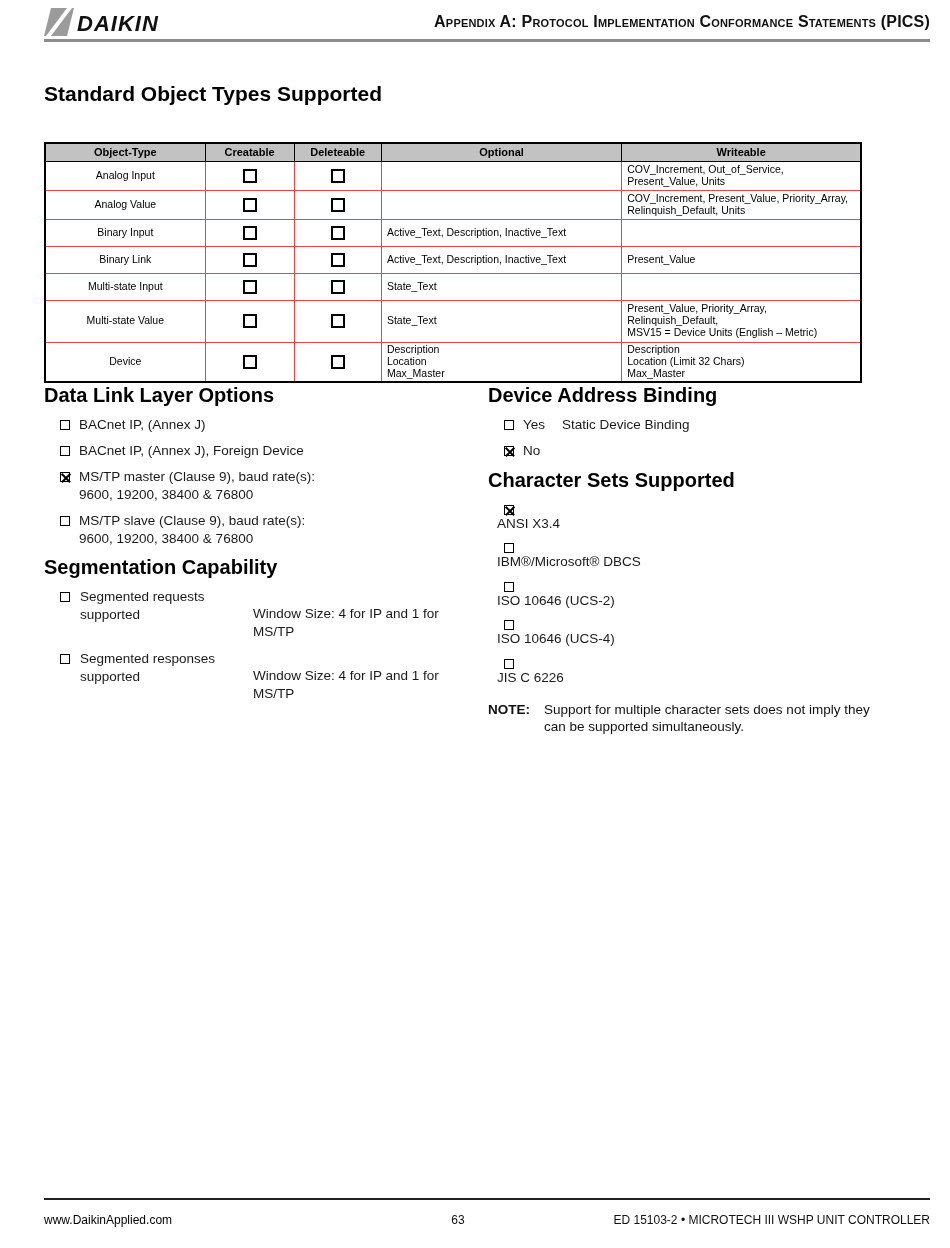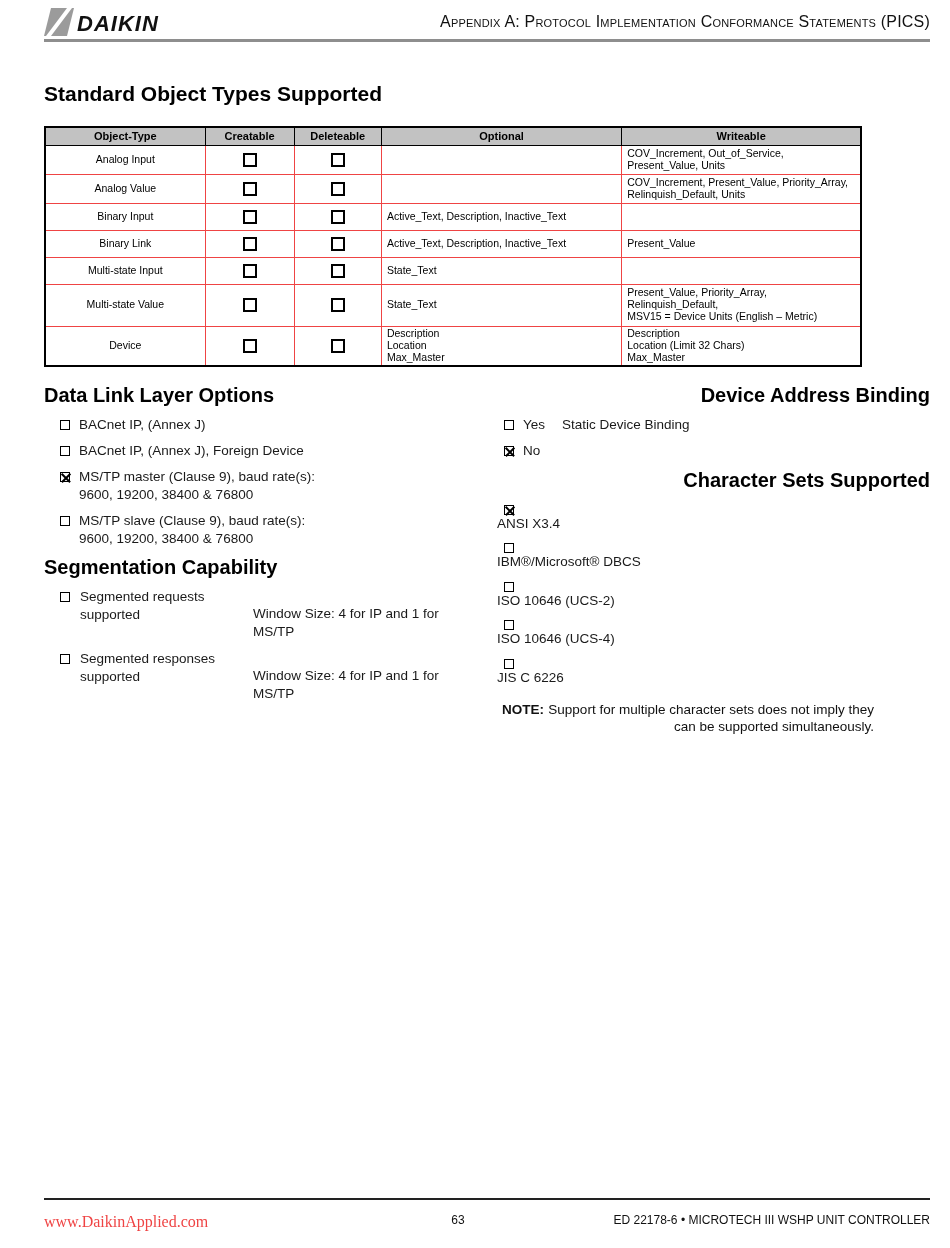--- a/index.html
+++ b/index.html
@@ -6,40 +6,40 @@
   html,body { margin:0; padding:0; background:#fff; }
   .page {
     position:relative; width:950px; height:1248px; background:#fff;
     font-family:"Liberation Sans", sans-serif; color:#000; overflow:hidden;
   }
   
   .logo { position:absolute; left:44px; top:8px; display:flex; align-items:center; }
   .logo-text { font-size:22px; font-weight:bold; font-style:italic; letter-spacing:1px; margin-left:3px; color:#111; }
   .header-title {
     position:absolute; right:20px; top:13px; font-variant:small-caps;
-    font-weight:normal; font-size:16px; letter-spacing:0.2px; color:#111;
+    font-weight:bold; font-size:16px; letter-spacing:0.2px; color:#111;
   }
   .header-rule { position:absolute; left:44px; right:20px; top:39px; height:3px; background:#8e8e8e; }
   
   .h1 { position:absolute; left:44px; top:82px; font-size:21px; font-weight:bold; line-height:24px; }
   
-  table.obj { position:absolute; left:44px; top:126px; width:818px; border-collapse:collapse; border:2px solid #000; }
+  table.obj { position:absolute; left:44px; top:142px; width:818px; border-collapse:collapse; border:2px solid #000; }
   table.obj th {
     background:#c2c2c2; border:1px solid #000; font-size:11px; font-weight:bold;
     height:18px; padding:0 2px; text-align:center;
   }
   table.obj td { border:1px solid #ef4444; font-size:10.5px; line-height:1.12; padding:1px 5px; vertical-align:middle; white-space:pre-line; }
   td.c-name { text-align:center; font-size:11px; }
   td.c-cb { text-align:center; padding:0; }
   tr.h29 { height:29px; } tr.h27 { height:27px; } tr.h42 { height:42px; } tr.h40 { height:40px; }
   .cbx { display:inline-block; width:14px; height:14px; border:2.3px solid #000; vertical-align:middle; background:#fff; }
   
   .cols { position:absolute; left:44px; top:384px; width:886px; display:flex; align-items:flex-start; }
   .col-left { width:444px; flex:none; }
-  .col-right { flex:1;text-align:right; }
+  .col-right { flex:1; }
   .sec-h { font-size:20px; font-weight:bold; line-height:22px; margin:0 0 10px 0; }
   .sec-h.gap-seg { margin-top:8px; }
   .sec-h.gap-cs { margin-top:9px; }
   .item { display:flex; align-items:flex-start; margin:0 0 8px 0; font-size:13.5px; line-height:18px; color:#1a1a1a; }
   .item .lbl { margin-left:9px; white-space:pre-line; }
   .item .detail { margin-left:17px; }
   .cs-item { margin-bottom:7px;flex-direction:column; }
   .cb { display:inline-block; width:10px; height:10px; border:1.6px solid #000; position:relative; flex:none; margin:3.5px 0 0 16px; background:#fff; }
   .cb.checked::before, .cb.checked::after {
     content:""; position:absolute; left:-1px; top:4.2px; width:12px; height:1.6px; background:#000;
@@ -50,21 +50,21 @@
   .seg { position:relative; min-height:53px; margin-bottom:9px; font-size:13.5px; line-height:18px; color:#1a1a1a; }
   .seg .cb { position:absolute; left:16px; top:3.5px; margin:0; }
   .seg .lbl { position:absolute; left:36px; top:0; white-space:pre-line; }
   .seg .win { position:absolute; left:209px; top:17px; width:215px; }
   
   .note { display:flex; margin-top:14px; font-size:13.5px; line-height:17px; color:#111; }
   .note .nlab { font-weight:bold; width:56px; flex:none; }
   .note .ntext { width:330px; }
   
   .footer-rule { position:absolute; left:44px; right:20px; top:1198px; height:2px; background:#222; }
-  .f-left  { position:absolute; left:44px;  top:1213px; font-size:16px; color:#ef4444;font-family:Liberation Serif, serif; }
+  .f-left  { position:absolute; left:44px;  top:1213px; font-size:12px; color:#000000; }
   .f-page  { position:absolute; left:458px; top:1213px; transform:translateX(-50%); font-size:12px; color:#111; }
   .f-right { position:absolute; right:20px; top:1213px; font-size:12px; color:#111; }
 </style>
 </head>
 <body>
 
 <div class="page">
 
   <div class="logo">
     <span>
@@ -237,15 +237,15 @@
       <div class="note">
         <span class="nlab">NOTE:</span>
         <span class="ntext">Support for multiple character sets does not imply they can be supported simultaneously.</span>
       </div>
     </div>
   </div>
 
   <div class="footer-rule"></div>
   <div class="f-left">www.DaikinApplied.com</div>
   <div class="f-page">63</div>
-  <div class="f-right">ED 22178-6 • MICROTECH III WSHP UNIT CONTROLLER</div>
+  <div class="f-right">ED 15103-2 • MICROTECH III WSHP UNIT CONTROLLER</div>
 
 </div>
 
 </body></html>

